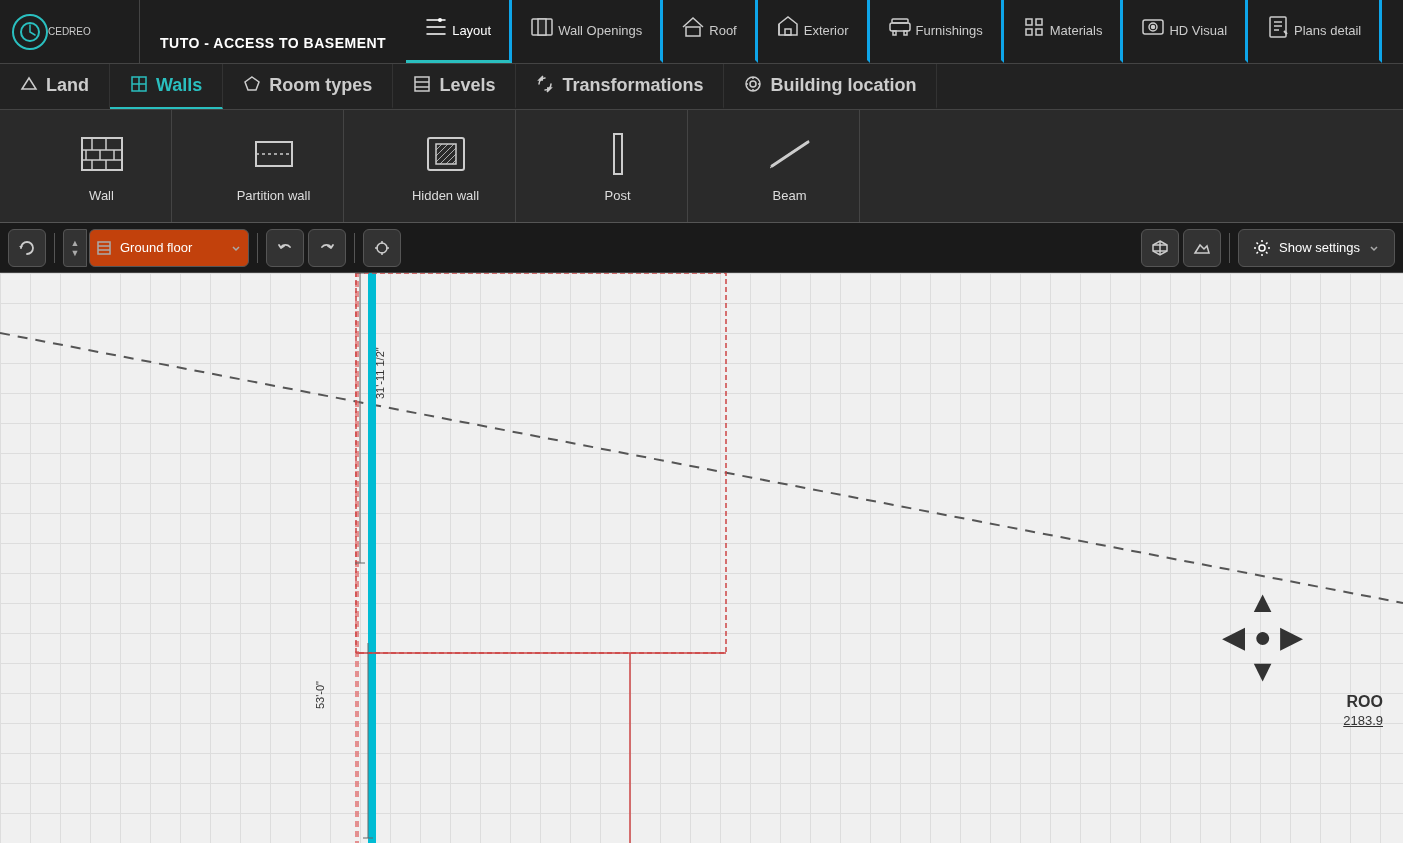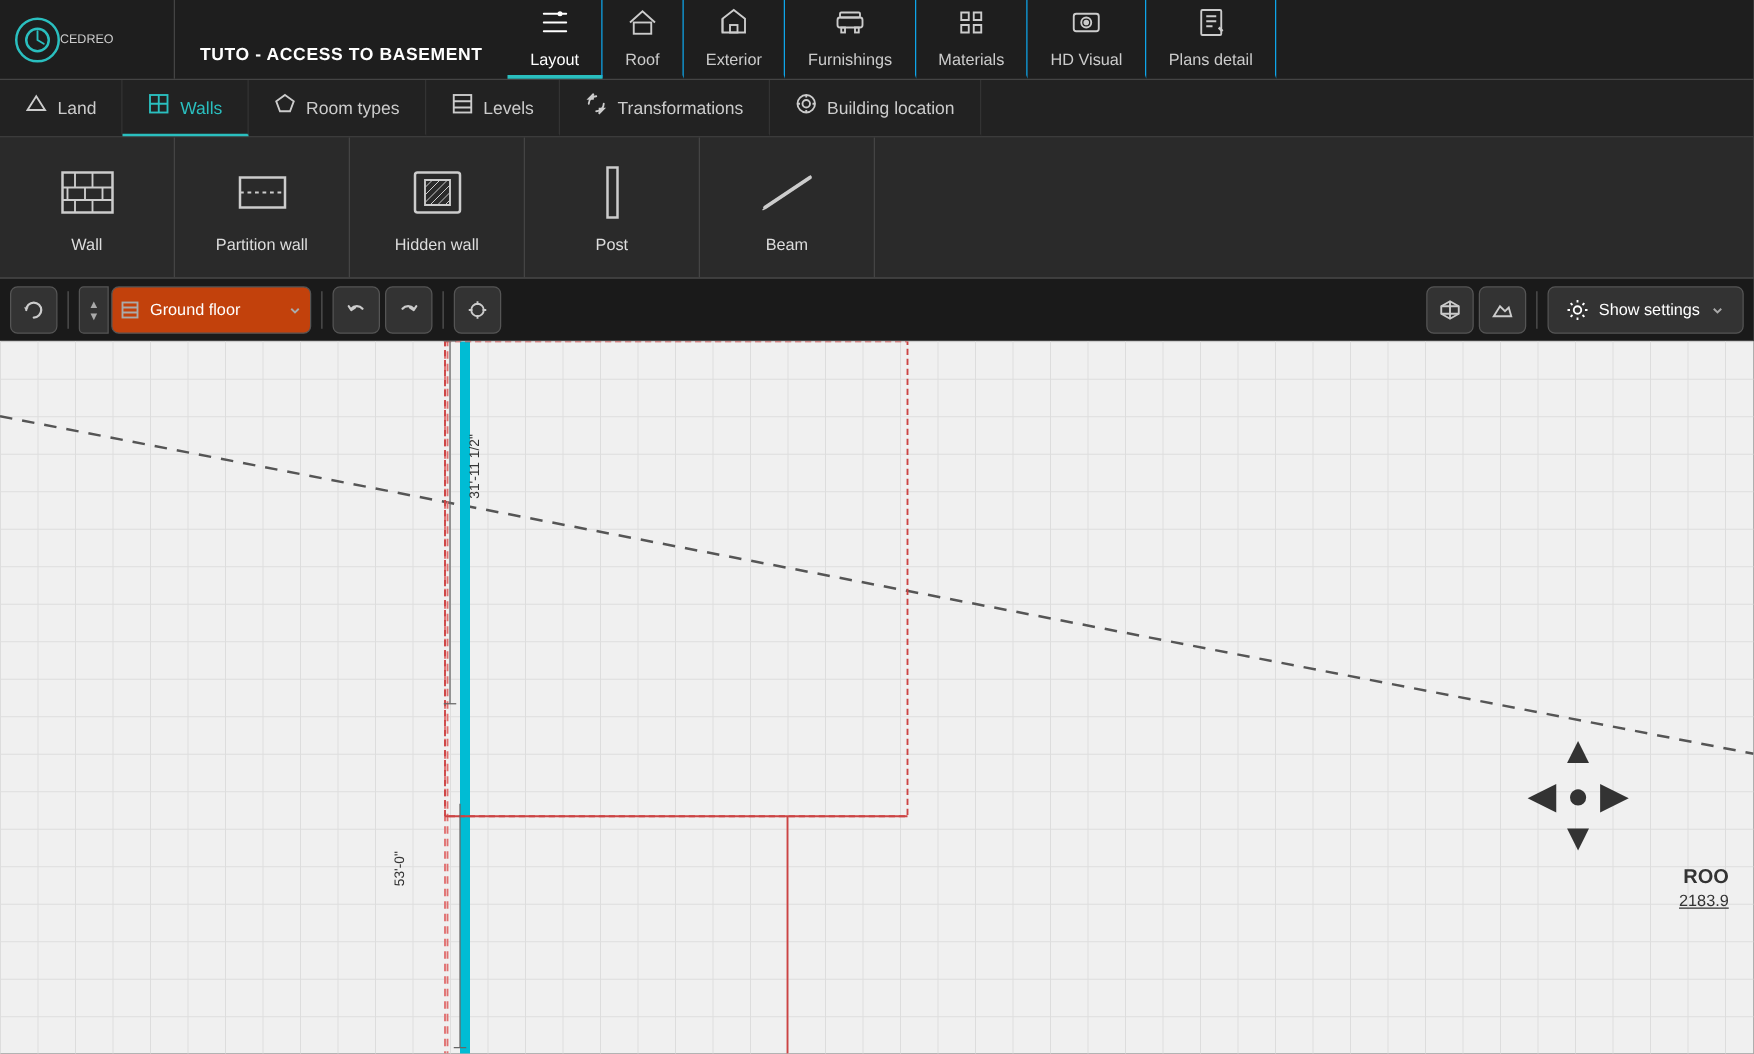--- a/index.html
+++ b/index.html
@@ -39,54 +39,55 @@
       letter-spacing: 0.5px;
       margin-top: 23px;
     }
     .nav-items {
       display: flex;
       align-items: stretch;
       flex: 1;
     }
     .nav-item {
       display: flex;
-      flex-direction: column;
+      flex-direction: row;
       align-items: center;
       justify-content: center;
       padding: 0 18px;
       gap: 4px;
       cursor: pointer;
       border-bottom: 3px solid transparent;
       font-size: 13px;
       color: #ccc;
       transition: background 0.15s;
-      border-right: 1px solid #0ea5e9;
+      border-right: 3px solid #0ea5e9;
     }
     .nav-item.active { border-bottom: 3px solid #2abfbf; color: #fff; }
     .nav-item .nav-icon { font-size: 22px; color: #ccc; }
     .nav-item.active .nav-icon { color: #fff; }
 
     
     .second-toolbar {
       display: flex;
       align-items: stretch;
       background: #222;
       height: 46px;
       border-bottom: 1px solid #444;
     }
     .toolbar-tab {
       display: flex;
       align-items: center;
       gap: 8px;
       padding: 0 20px;
       cursor: pointer;
-      font-size: 14px;
+      font-size: 18px;
       color: #ccc;
       border-bottom: 2px solid transparent;
       border-right: 1px solid #333;
+      font-weight: bold;
     }
     .toolbar-tab.active { color: #2abfbf; border-bottom: 2px solid #2abfbf; }
     .toolbar-tab .tab-icon { font-size: 16px; }
 
     
     .walls-toolbar {
       display: flex;
       align-items: stretch;
       background: #2a2a2a;
       height: 113px;
@@ -97,20 +98,21 @@
       flex-direction: column;
       align-items: center;
       justify-content: center;
       padding: 12px 24px;
       gap: 10px;
       cursor: pointer;
       border-right: 1px solid #444;
       font-size: 13px;
       color: #ddd;
       min-width: 140px;
+      margin-left: 32px;
     }
     .wall-item svg { width: 48px; height: 48px; }
 
     
     .action-bar {
       display: flex;
       align-items: center;
       background: #1a1a1a;
       height: 50px;
       padding: 0 8px;
@@ -259,20 +261,29 @@
     <div class="nav-item active">
       <span class="nav-icon">
         <svg width="24" height="24" viewBox="0 0 24 24" fill="none" stroke="currentColor" stroke-width="1.5">
           <path d="M3 5h18M3 12h18M3 19h18" stroke-linecap="round"></path>
           <circle cx="16" cy="5" r="2" fill="currentColor" stroke="none"></circle>
         </svg>
       </span>
       <span>Layout</span>
     </div>
 
+    <div class="nav-item">
+      <span class="nav-icon">
+        <svg width="24" height="24" viewBox="0 0 24 24" fill="none" stroke="currentColor" stroke-width="1.5">
+          <rect x="2" y="4" width="20" height="16" rx="1"></rect>
+          <rect x="8" y="4" width="8" height="16" fill="#2a2a2a"></rect>
+        </svg>
+      </span>
+      <span>Wall Openings</span>
+    </div>
 
     <div class="nav-item">
       <span class="nav-icon">
         <svg width="24" height="24" viewBox="0 0 24 24" fill="none" stroke="currentColor" stroke-width="1.5">
           <path d="M2 12 L12 3 L22 12"></path>
           <rect x="5" y="12" width="14" height="9"></rect>
         </svg>
       </span>
       <span>Roof</span>
     </div>

